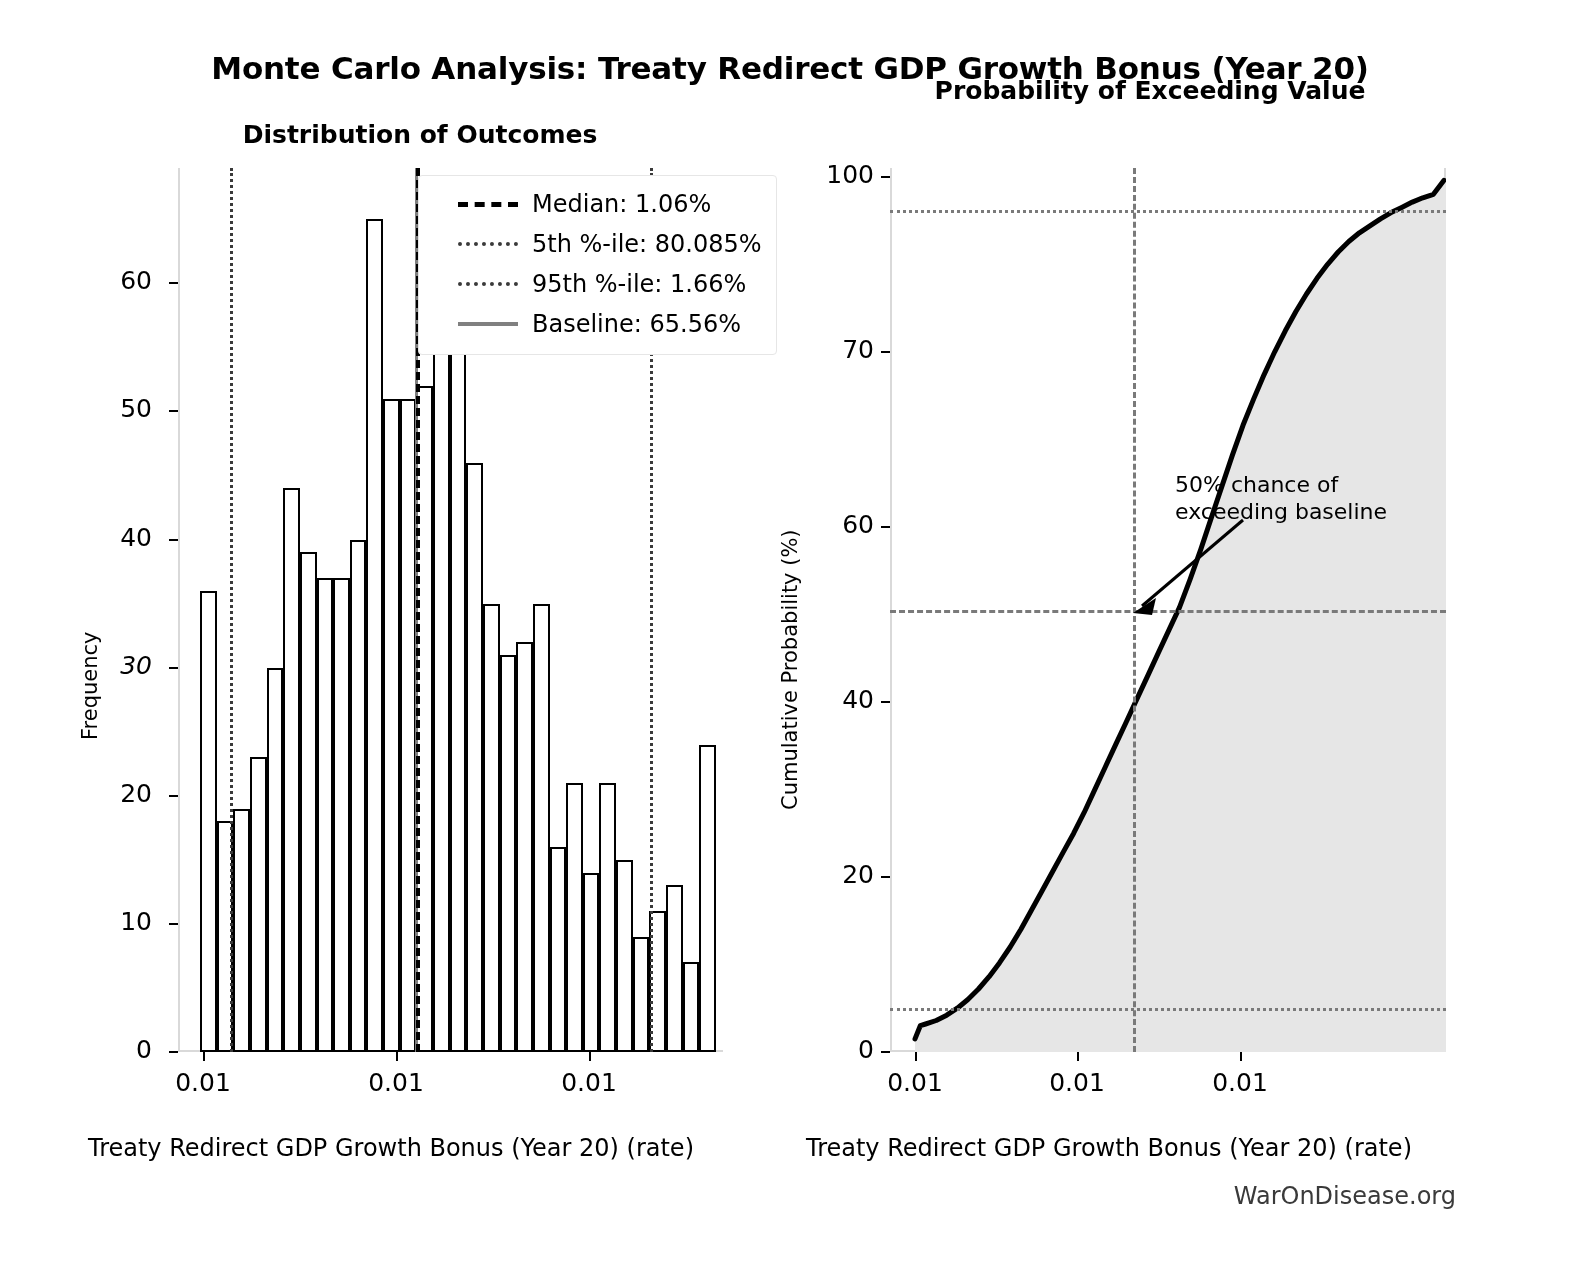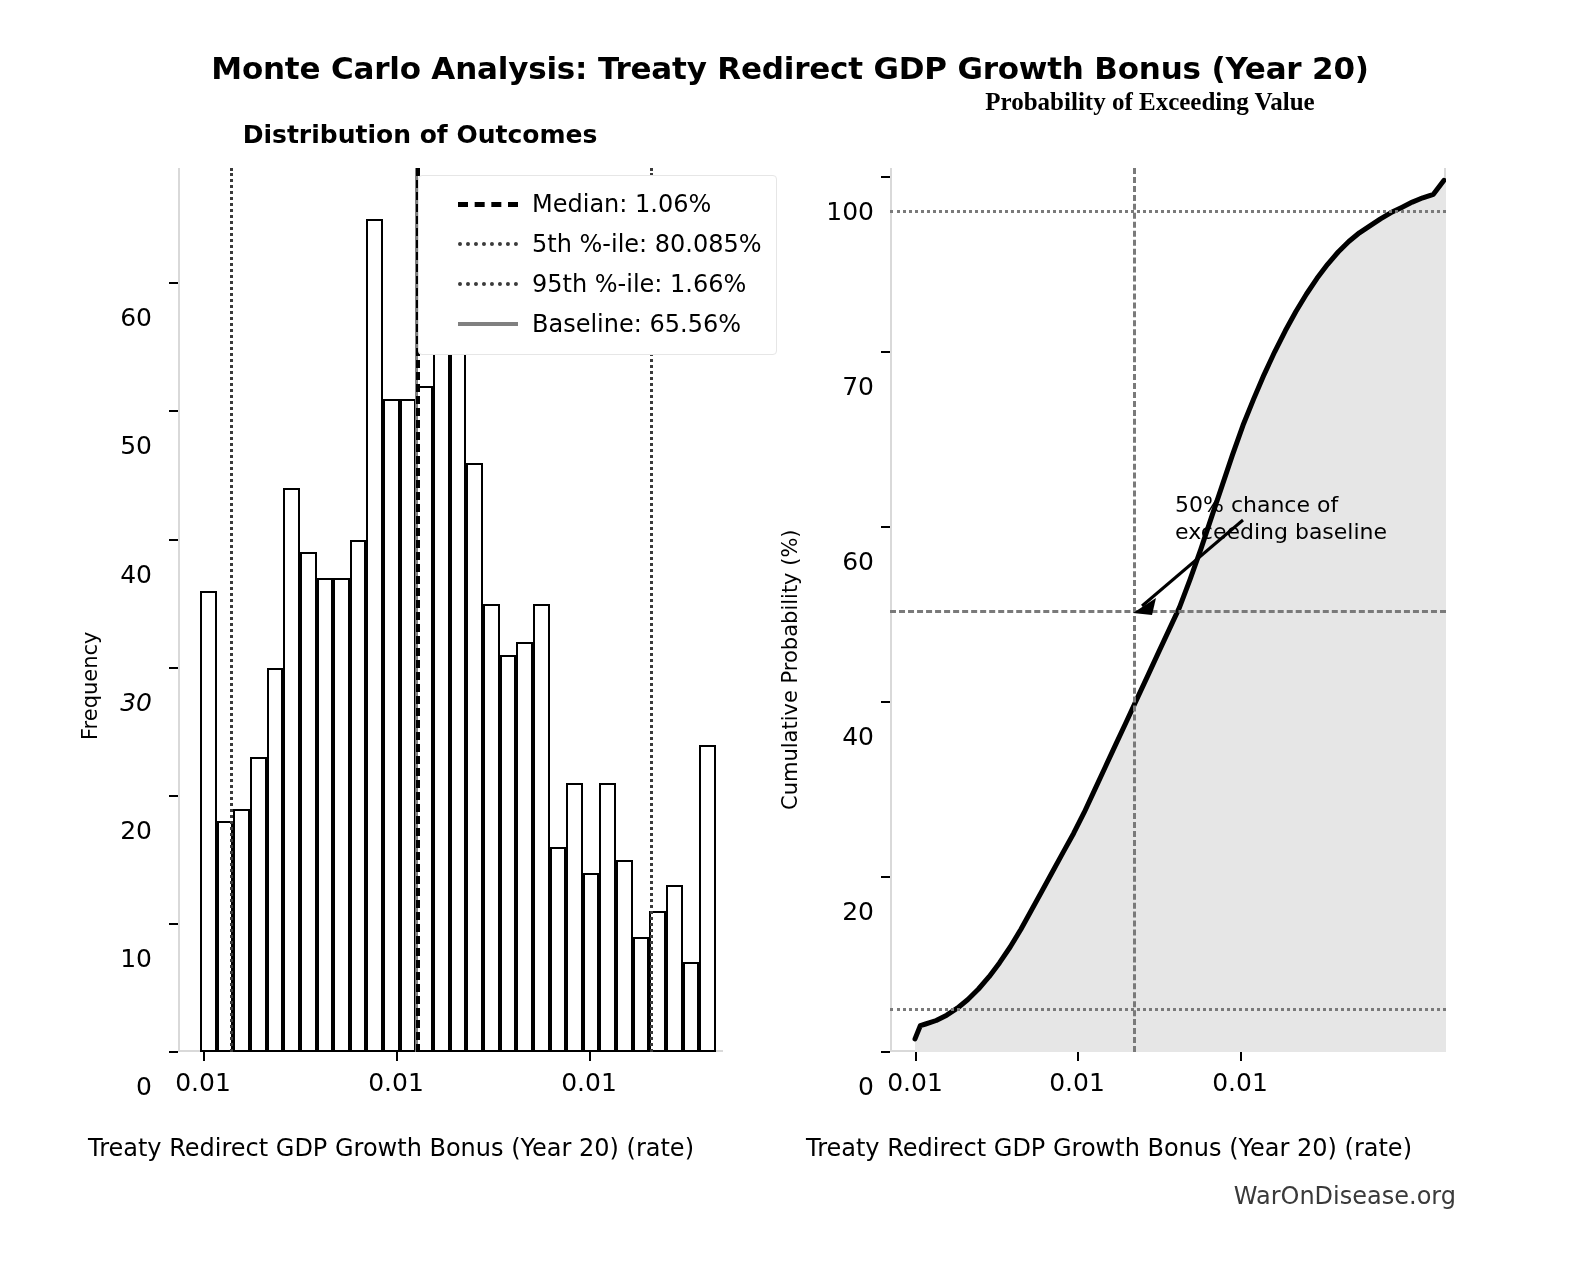--- a/index.html
+++ b/index.html
@@ -3,31 +3,31 @@
 <meta charset="utf-8">
 <style>
   html,body{margin:0;padding:0;background:#fff;}
   body{width:1580px;height:1280px;position:relative;
        font-family:"DejaVu Sans","Liberation Sans",sans-serif;color:#000;}
   .fig{position:absolute;left:0;top:0;width:1520px;height:1280px;}
   .suptitle{position:absolute;left:0;top:50px;width:1580px;text-align:center;
             font-size:31px;font-weight:bold;letter-spacing:-0.2px;}
   .axtitle{position:absolute;font-size:25px;font-weight:bold;text-align:center;}
   .axtitle.left{left:90px;top:92px;width:660px;margin-top:28px;}
-  .axtitle.right{left:790px;top:88px;width:720px;font-family:Liberation Serif, serif;}
+  .axtitle.right{left:790px;top:76px;width:720px;}
 
   
   .plot{position:absolute;}
   .spine{position:absolute;background:#d9d9d9;}
   .spine.v{width:2px;}
   .spine.h{height:2px;}
   .tick{position:absolute;background:#000;}
   .tick.y{width:9px;height:2px;}
   .tick.x{width:2px;height:9px;}
-  .ylab{position:absolute;font-size:25px;text-align:right;white-space:nowrap;margin-top:37px;}
+  .ylab{position:absolute;font-size:25px;text-align:right;white-space:nowrap;}
   .xlab{position:absolute;font-size:25px;text-align:center;white-space:nowrap;}
   .axisname{position:absolute;font-size:21px;white-space:nowrap;}
   .axisname.vert{transform-origin:0 0;transform:rotate(-90deg);}
 
   
   .bar{position:absolute;background:#fff;border:2.1px solid #000;box-sizing:border-box;}
   .vline{position:absolute;width:0;}
   .vline.median{border-left:4px dashed #000;}
   .vline.pct{border-left:3.2px dotted #3a3a3a;}
   .vline.base{border-left:3px solid #808080;}
@@ -40,21 +40,21 @@
   .legkey.dash{border-top:5px dashed #000;}
   .legkey.dot{border-top:4px dotted #3a3a3a;}
   .legkey.solid{border-top:4px solid #808080;}
   .legtxt{font-size:24px;white-space:nowrap;}
 
   
   .hline{position:absolute;height:0;}
   .hline.dash{border-top:3px dashed #7a7a7a;}
   .hline.dot{border-top:3px dotted #7a7a7a;}
   .vline.cdfdash{border-left:3px dashed #7a7a7a;}
-  .anno{position:absolute;font-size:22px;line-height:1.22;white-space:pre;margin-top:20px;}
+  .anno{position:absolute;font-size:22px;line-height:1.22;white-space:pre;}
   .footer{position:absolute;right:64px;top:1182px;font-size:24px;color:#3a3a3a;}
 </style>
 </head>
 <body>
 
 <div class="fig">
 
   <div class="suptitle">Monte Carlo Analysis: Treaty Redirect GDP Growth Bonus (Year 20)</div>
   <div class="axtitle left">Distribution of Outcomes</div>
   <div class="axtitle right">Probability of Exceeding Value</div>

